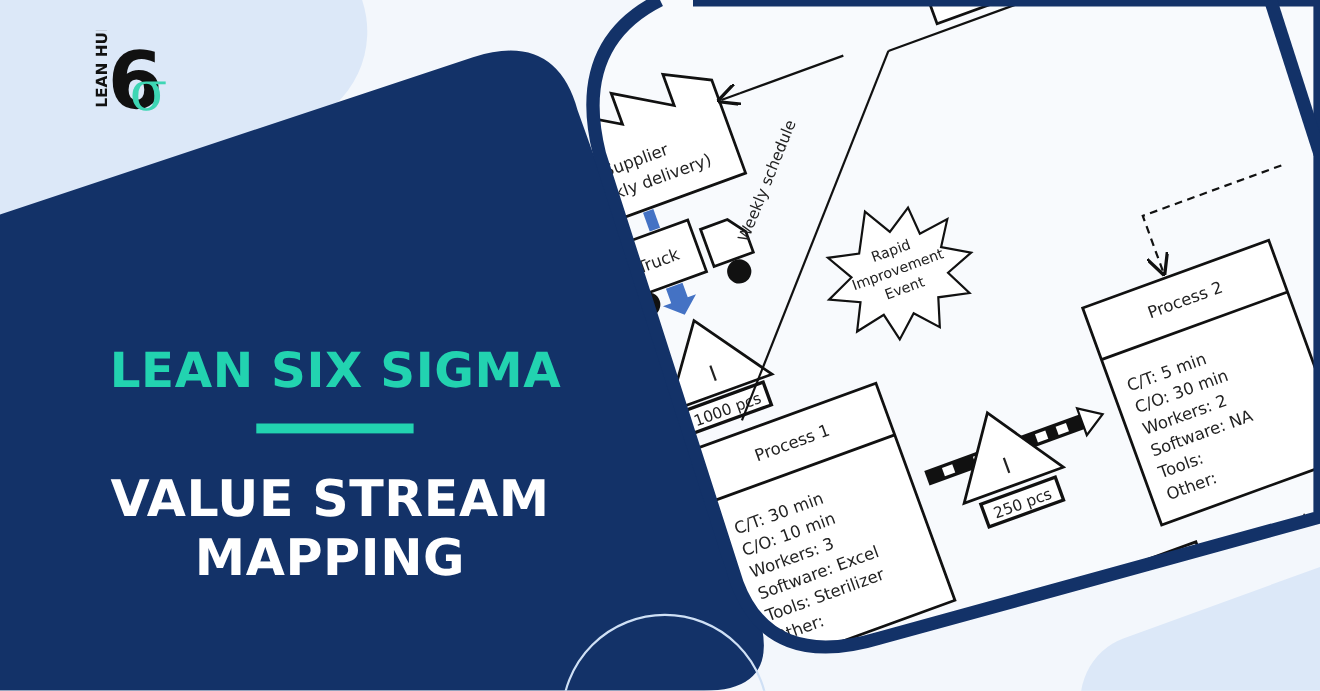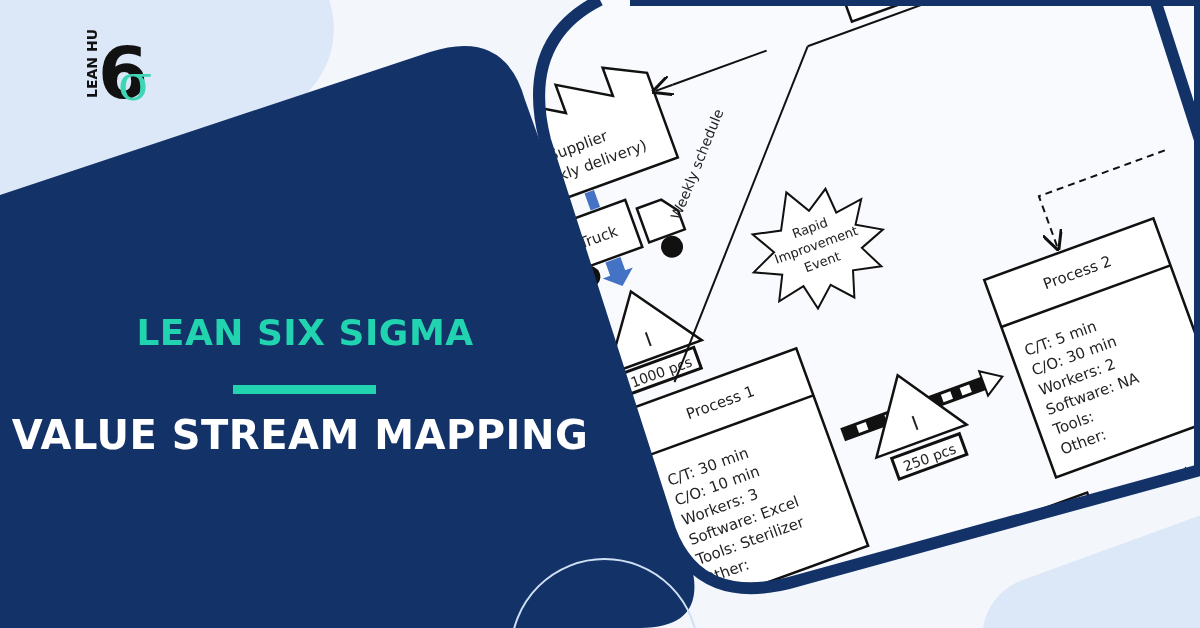--- a/index.html
+++ b/index.html
@@ -18,22 +18,22 @@
     }
     .circle-outline {
       position: absolute; left: 510px; top: 558px; width: 185px; height: 185px;
       border: 2px solid #cfe0f5; border-radius: 50%;
     }
     .logo { position: absolute; left: 84px; top: 28px; width: 80px; height: 80px; }
     .headline {
       position: absolute; left: 0; width: 610px; text-align: center;
       font-family: "DejaVu Sans", sans-serif; font-weight: bold; letter-spacing: 0.5px;
     }
-    .headline.h1 { top: 312px; font-size: 36px; color: #22d3b0; }
-    .headline.h2 { top: 412px; font-size: 40px; color: #ffffff; left: 0; width: 600px; }
+    .headline.h1 { top: 312px; font-size: 44px; color: #22d3b0; }
+    .headline.h2 { top: 426px; font-size: 46px; color: #ffffff; left: 0; width: 600px; }
     .divider {
       position: absolute; left: 233px; top: 385px; width: 143px; height: 9px; background: #22d3b0;
     }
     .vsm { position: absolute; left: 0; top: 0; width: 1200px; height: 628px; }
   </style>
 </head>
 <body>
 
 <div class="bg-blob-tl"></div>
 <div class="bg-blob-br"></div>

